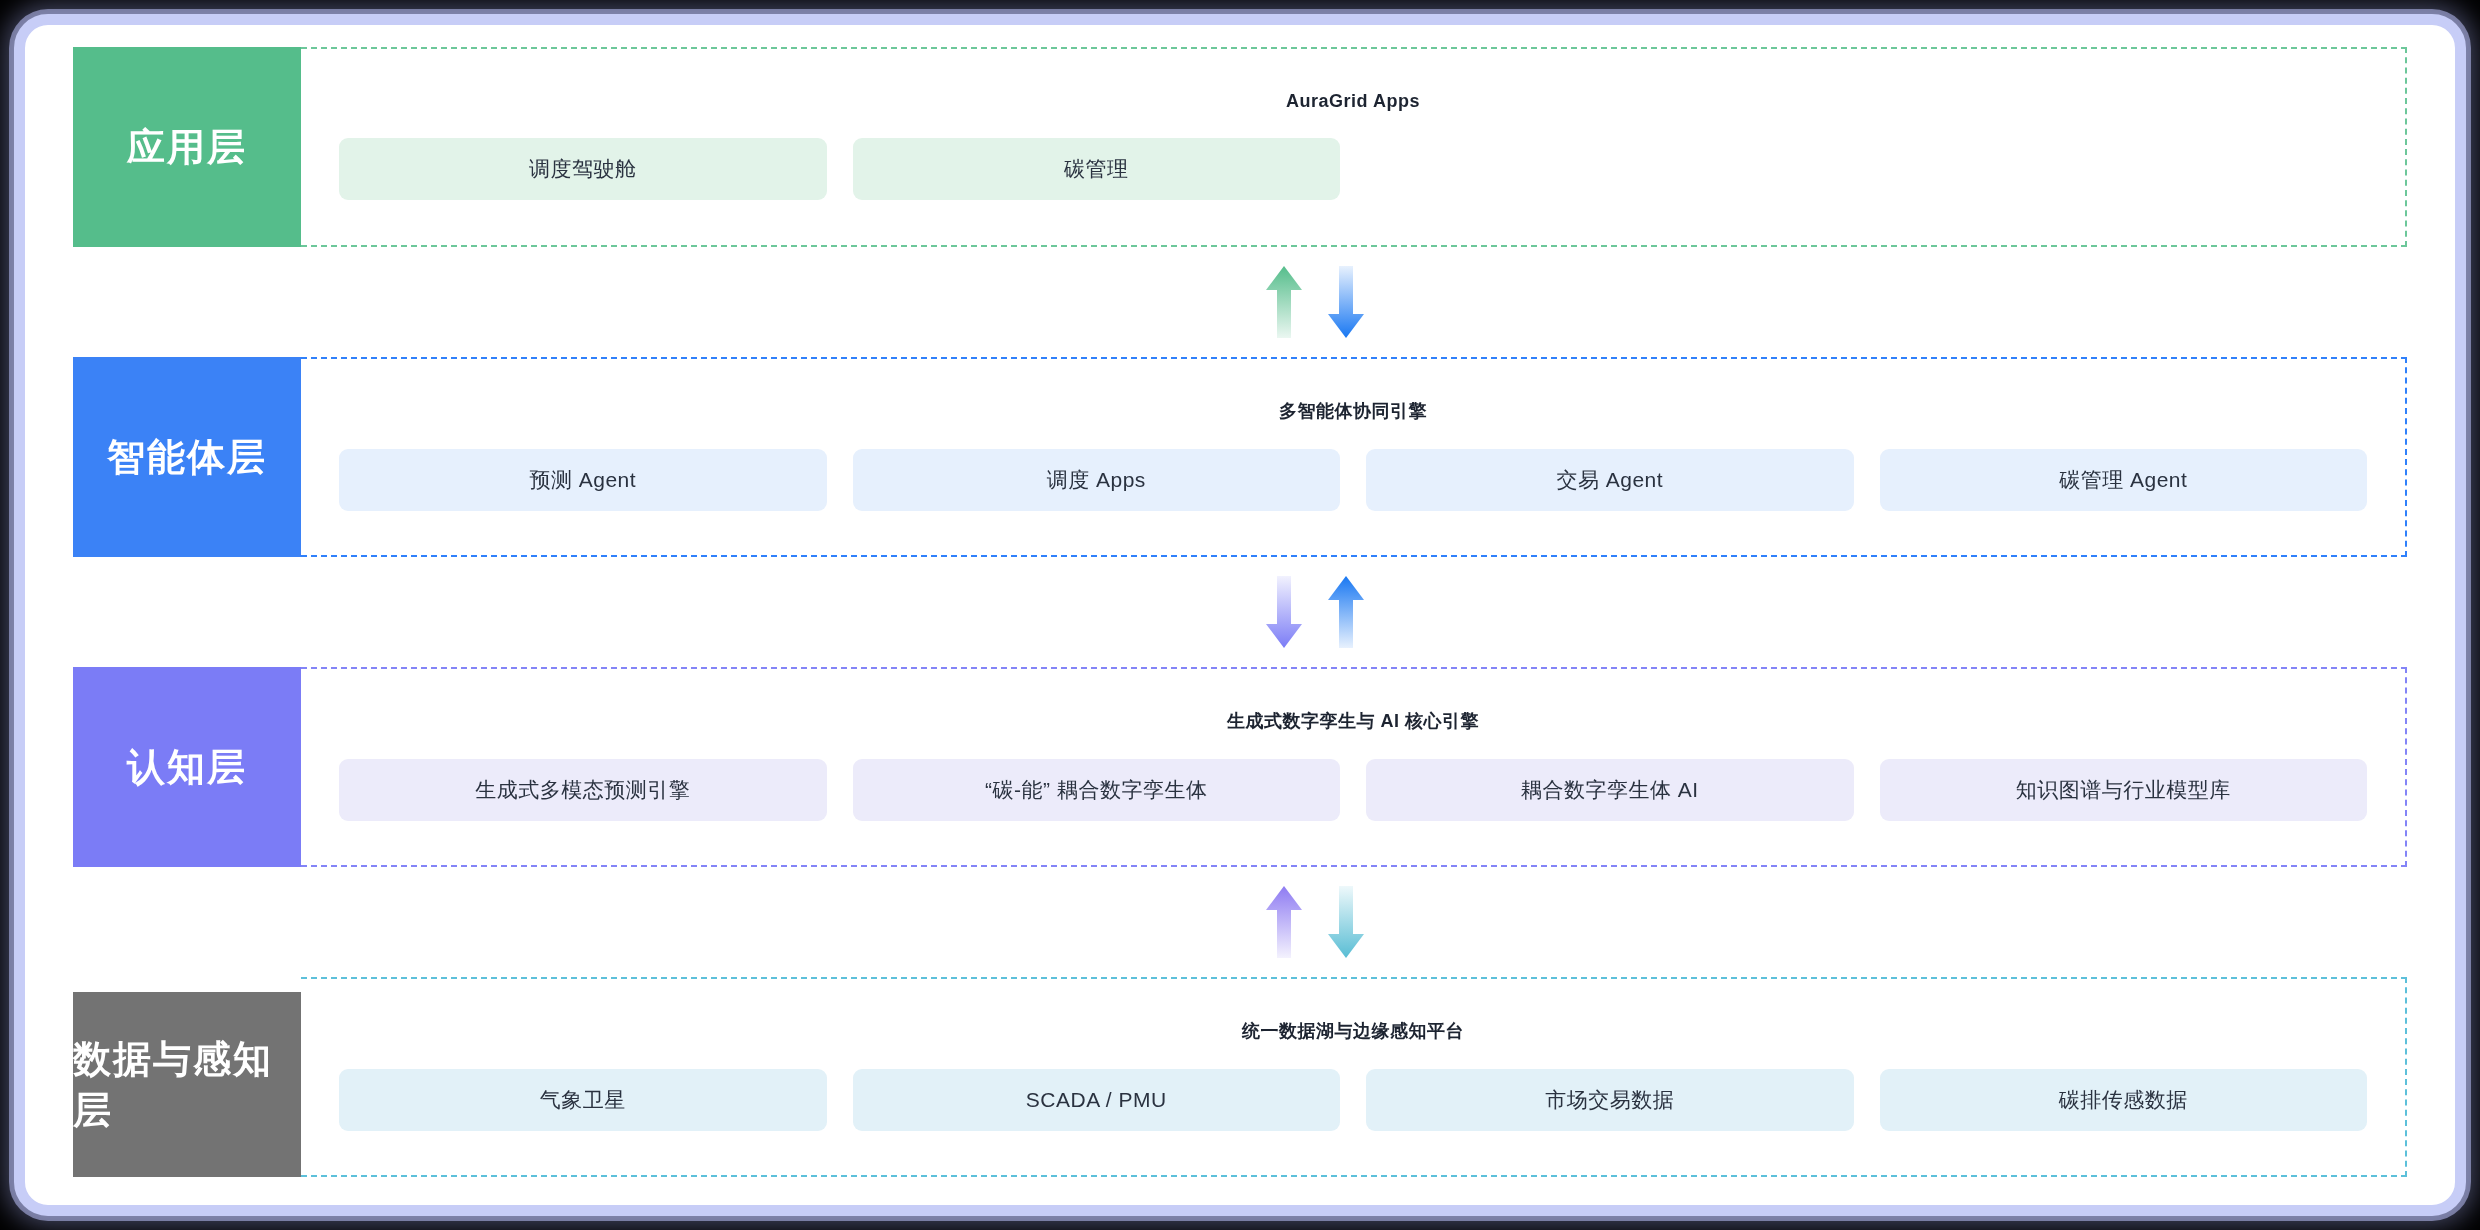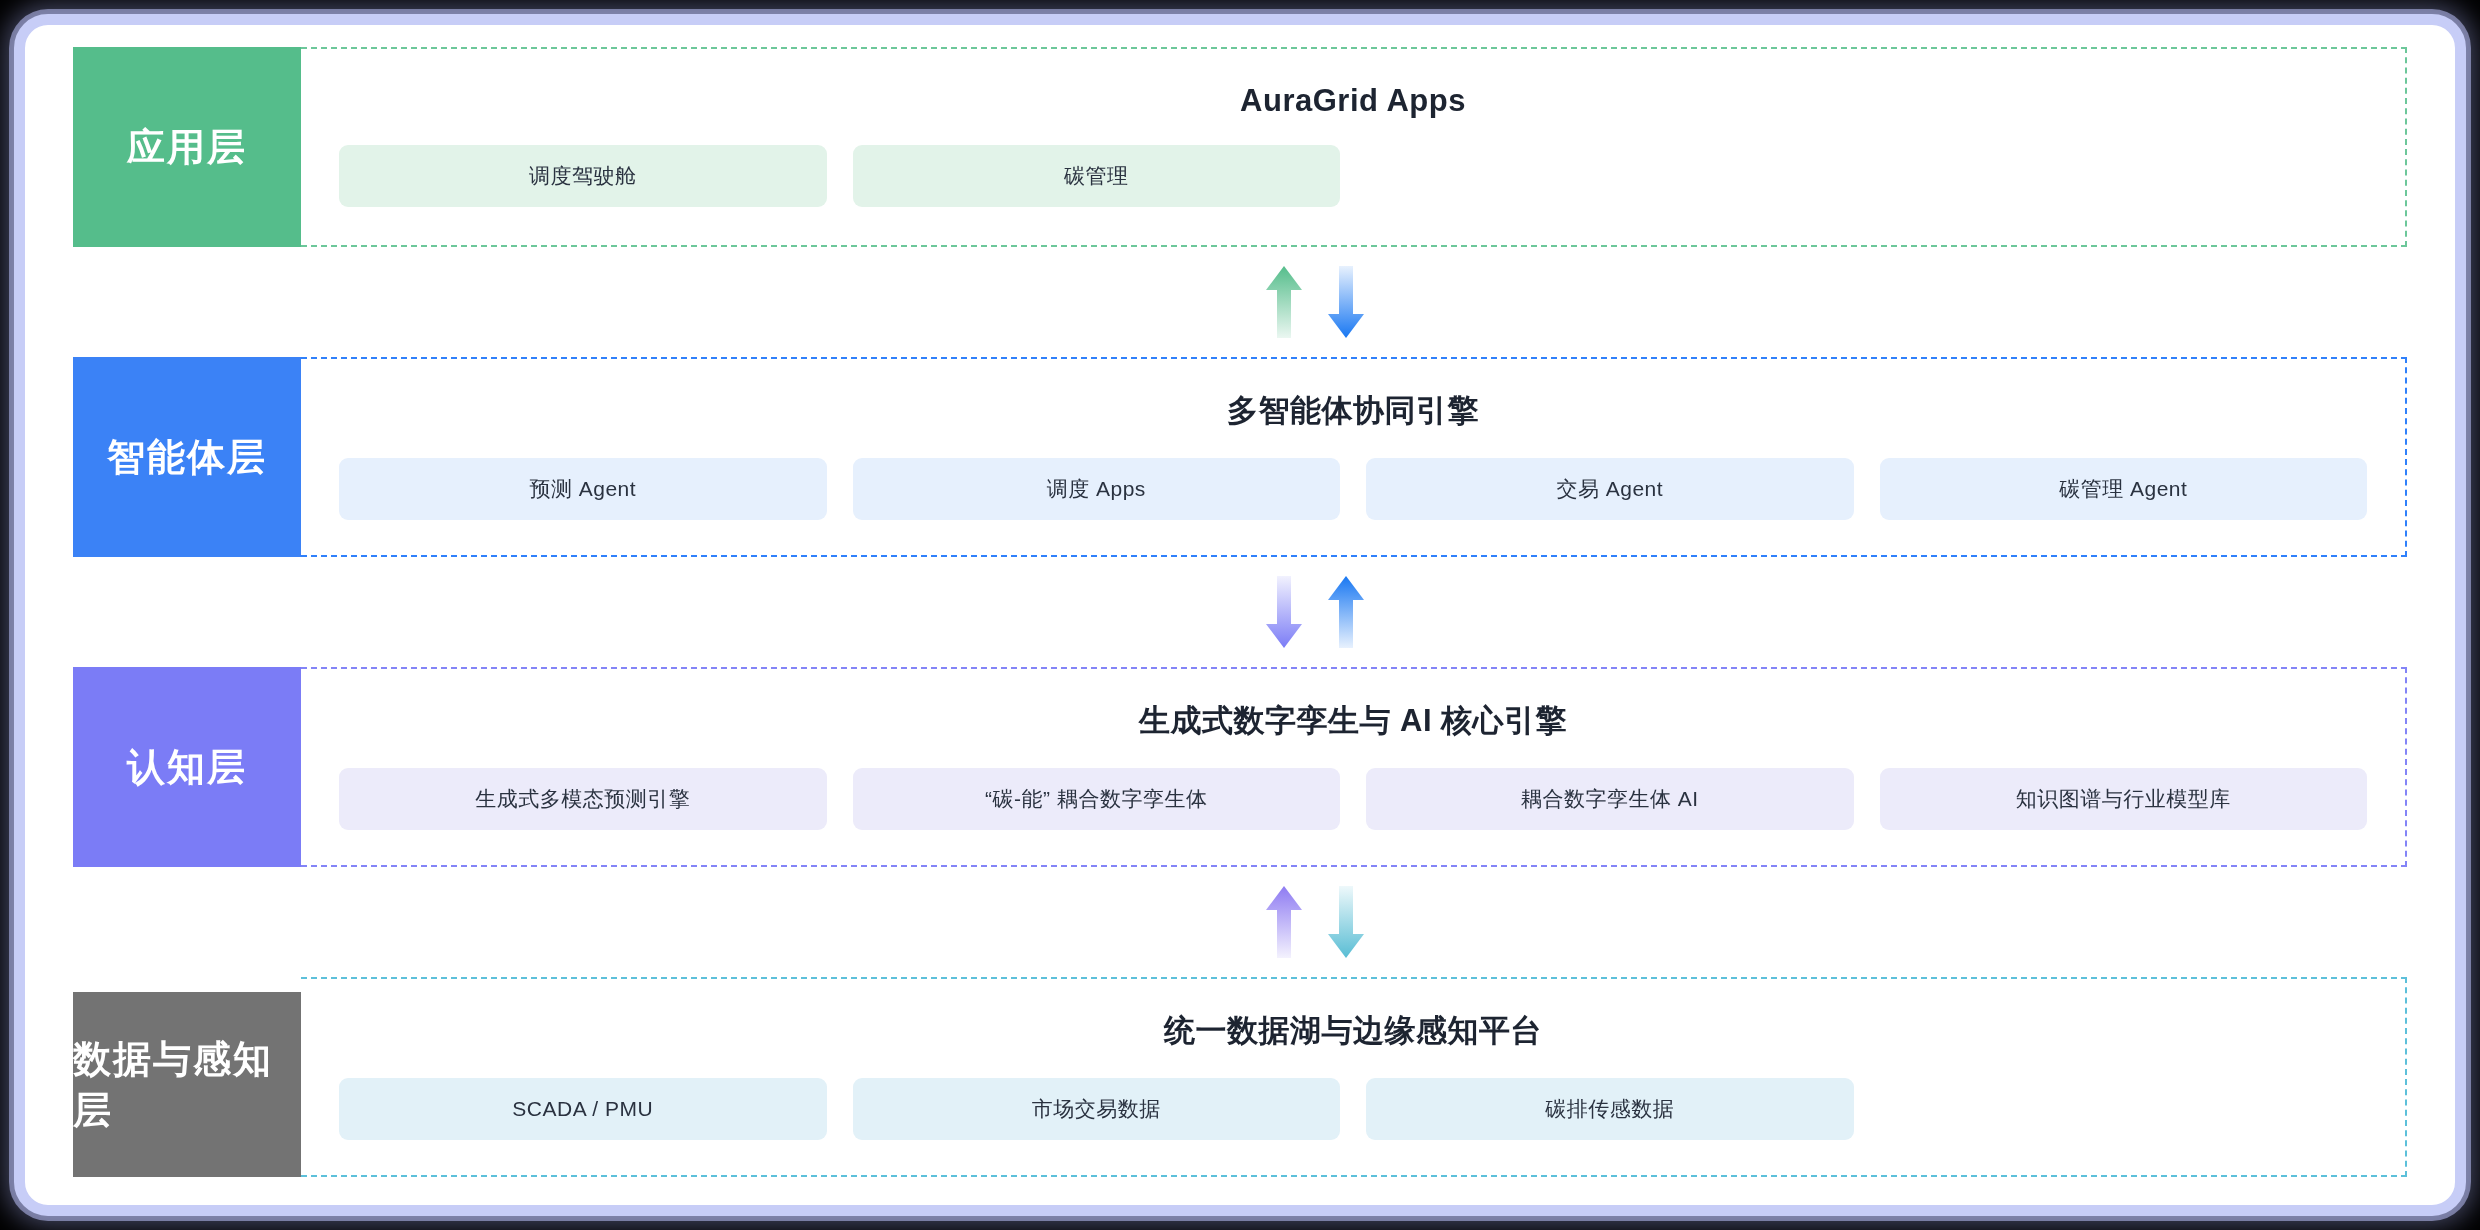--- a/index.html
+++ b/index.html
@@ -56,21 +56,21 @@
     flex: 1 1 auto;
     position: relative;
     display: flex;
     flex-direction: column;
     align-items: center;
     justify-content: center;
     padding: 14px 20px 18px 20px;
   }
 
   .layer-title {
-    font-size: 31px;
+    font-size: 18px;
     font-weight: bold;
     color: #1d2431;
     margin-bottom: 26px;
     letter-spacing: 0.5px;
   }
 
   .card-grid {
     width: 100%;
     display: grid;
     grid-template-columns: repeat(4, 1fr);
@@ -227,20 +227,21 @@
           </defs>
         <path d="M20 74 L38 50 L27 50 L27 2 L13 2 L13 50 L2 50 Z" fill="url(#gDownCyan)"></path>
       </svg>
     </div>
 
     <div class="layer data">
       <div class="layer-label">数据与感知层</div>
       <div class="layer-body">
         <div class="layer-title">统一数据湖与边缘感知平台</div>
         <div class="card-grid">
+          <div class="card">气象卫星</div>
           <div class="card">SCADA / PMU</div>
           <div class="card">市场交易数据</div>
           <div class="card">碳排传感数据</div>
         </div>
       </div>
     </div>
 
   </div>
 </div>
 

